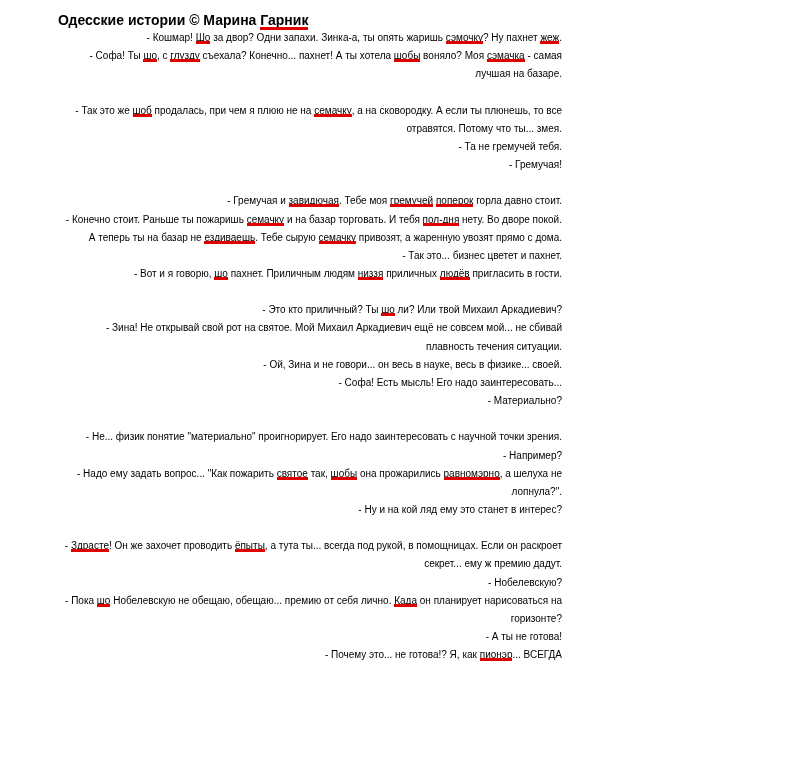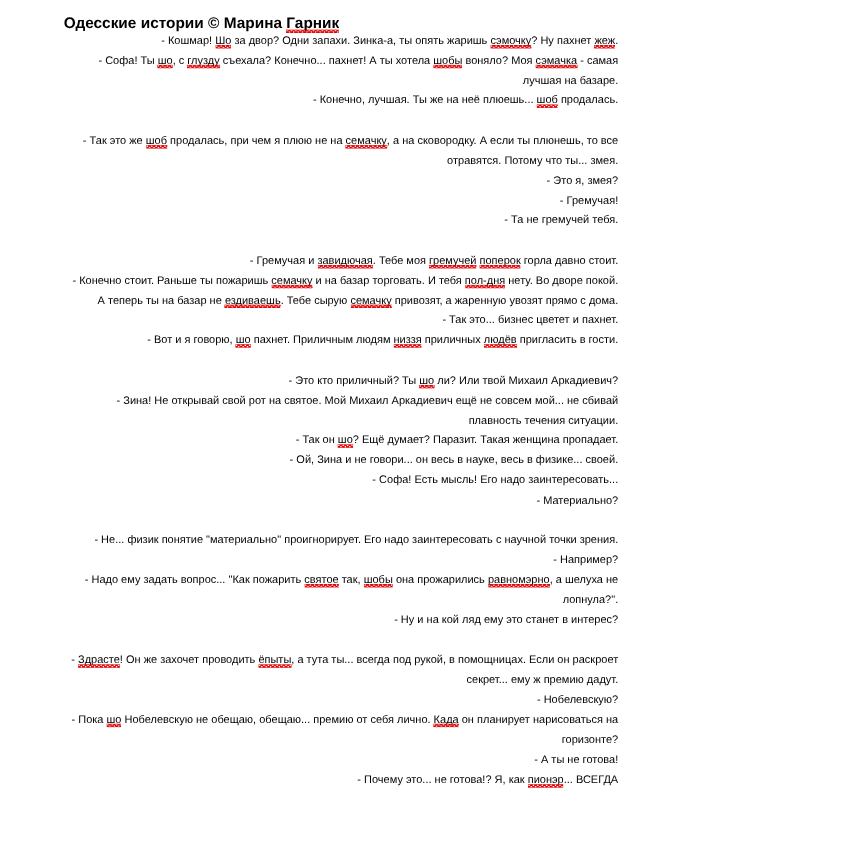--- a/index.html
+++ b/index.html
@@ -75,35 +75,32 @@
   .sp-title::after { bottom: -2px; }
 </style>
 </head>
 <body>
 
 <div class="page">
   <div id="doc-body">
       <div class="doc-title"><span>Одесские истории © Марина </span><span class="sp sp-title">Гарник</span></div>
       <div class="para"><span>- Кошмар! </span><span class="sp">Шо</span><span> за двор? Одни запахи. Зинка-а, ты опять жаришь </span><span class="sp">сэмочку</span><span>? Ну пахнет </span><span class="sp">жеж</span><span>.</span></div>
       <div class="para"><span>- Софа! Ты </span><span class="sp">шо</span><span>, с </span><span class="sp">глузду</span><span> съехала? Конечно... пахнет! А ты хотела </span><span class="sp">шобы</span><span> воняло? Моя </span><span class="sp">сэмачка</span><span> - самая лучшая на базаре.</span></div>
-      <div class="para"><span>- Конечно, лучшая. Ты же на неё плюешь... </span><span class="sp">шоб</span><span> продалась.</span></div>
       <div class="blank">&nbsp;</div>
       <div class="para"><span>- Так это же </span><span class="sp">шоб</span><span> продалась, при чем я плюю не на </span><span class="sp">семачку</span><span>, а на сковородку. А если ты плюнешь, то все отравятся. Потому что ты... змея.</span></div>
-      <div class="para"><span>- Это я, змея?</span></div>
+      <div class="para"><span>- Та не гремучей тебя.</span></div>
       <div class="para"><span>- Гремучая!</span></div>
-      <div class="para"><span>- Та не гремучей тебя.</span></div>
       <div class="blank">&nbsp;</div>
       <div class="para"><span>- Гремучая и </span><span class="sp">завидючая</span><span>. Тебе моя </span><span class="sp">гремучей</span><span> </span><span class="sp">поперок</span><span> горла давно стоит.</span></div>
       <div class="para"><span>- Конечно стоит. Раньше ты пожаришь </span><span class="sp">семачку</span><span> и на базар торговать. И тебя </span><span class="sp">пол-дня</span><span> нету. Во дворе покой. А теперь ты на базар не </span><span class="sp">ездиваешь</span><span>. Тебе сырую </span><span class="sp">семачку</span><span> привозят, а жаренную увозят прямо с дома.</span></div>
       <div class="para"><span>- Так это... бизнес цветет и пахнет.</span></div>
       <div class="para"><span>- Вот и я говорю, </span><span class="sp">шо</span><span> пахнет. Приличным людям </span><span class="sp">низзя</span><span> приличных </span><span class="sp">людёв</span><span> пригласить в гости.</span></div>
       <div class="blank">&nbsp;</div>
       <div class="para"><span>- Это кто приличный? Ты </span><span class="sp">шо</span><span> ли? Или твой Михаил Аркадиевич?</span></div>
       <div class="para"><span>- Зина! Не открывай свой рот на святое. Мой Михаил Аркадиевич ещё не совсем мой... не сбивай плавность течения ситуации.</span></div>
-      <div class="para"><span>- Так он </span><span class="sp">шо</span><span>? Ещё думает? Паразит. Такая женщина пропадает.</span></div>
       <div class="para"><span>- Ой, Зина и не говори... он весь в науке, весь в физике... своей.</span></div>
       <div class="para"><span>- Софа! Есть мысль! Его надо заинтересовать...</span></div>
       <div class="para"><span>- Материально?</span></div>
       <div class="blank">&nbsp;</div>
       <div class="para"><span>- Не... физик понятие "материально" проигнорирует. Его надо заинтересовать с научной точки зрения.</span></div>
       <div class="para"><span>- Например?</span></div>
       <div class="para"><span>- Надо ему задать вопрос... "Как пожарить </span><span class="sp">святое</span><span> так, </span><span class="sp">шобы</span><span> она прожарились </span><span class="sp">равномэрно</span><span>, а шелуха не лопнула?".</span></div>
       <div class="para"><span>- Ну и на кой ляд ему это станет в интерес?</span></div>
       <div class="blank">&nbsp;</div>
       <div class="para"><span>- </span><span class="sp">Здрасте</span><span>! Он же захочет проводить </span><span class="sp">ёпыты</span><span>, а тута ты... всегда под рукой, в помощницах. Если он раскроет секрет... ему ж премию дадут.</span></div>

